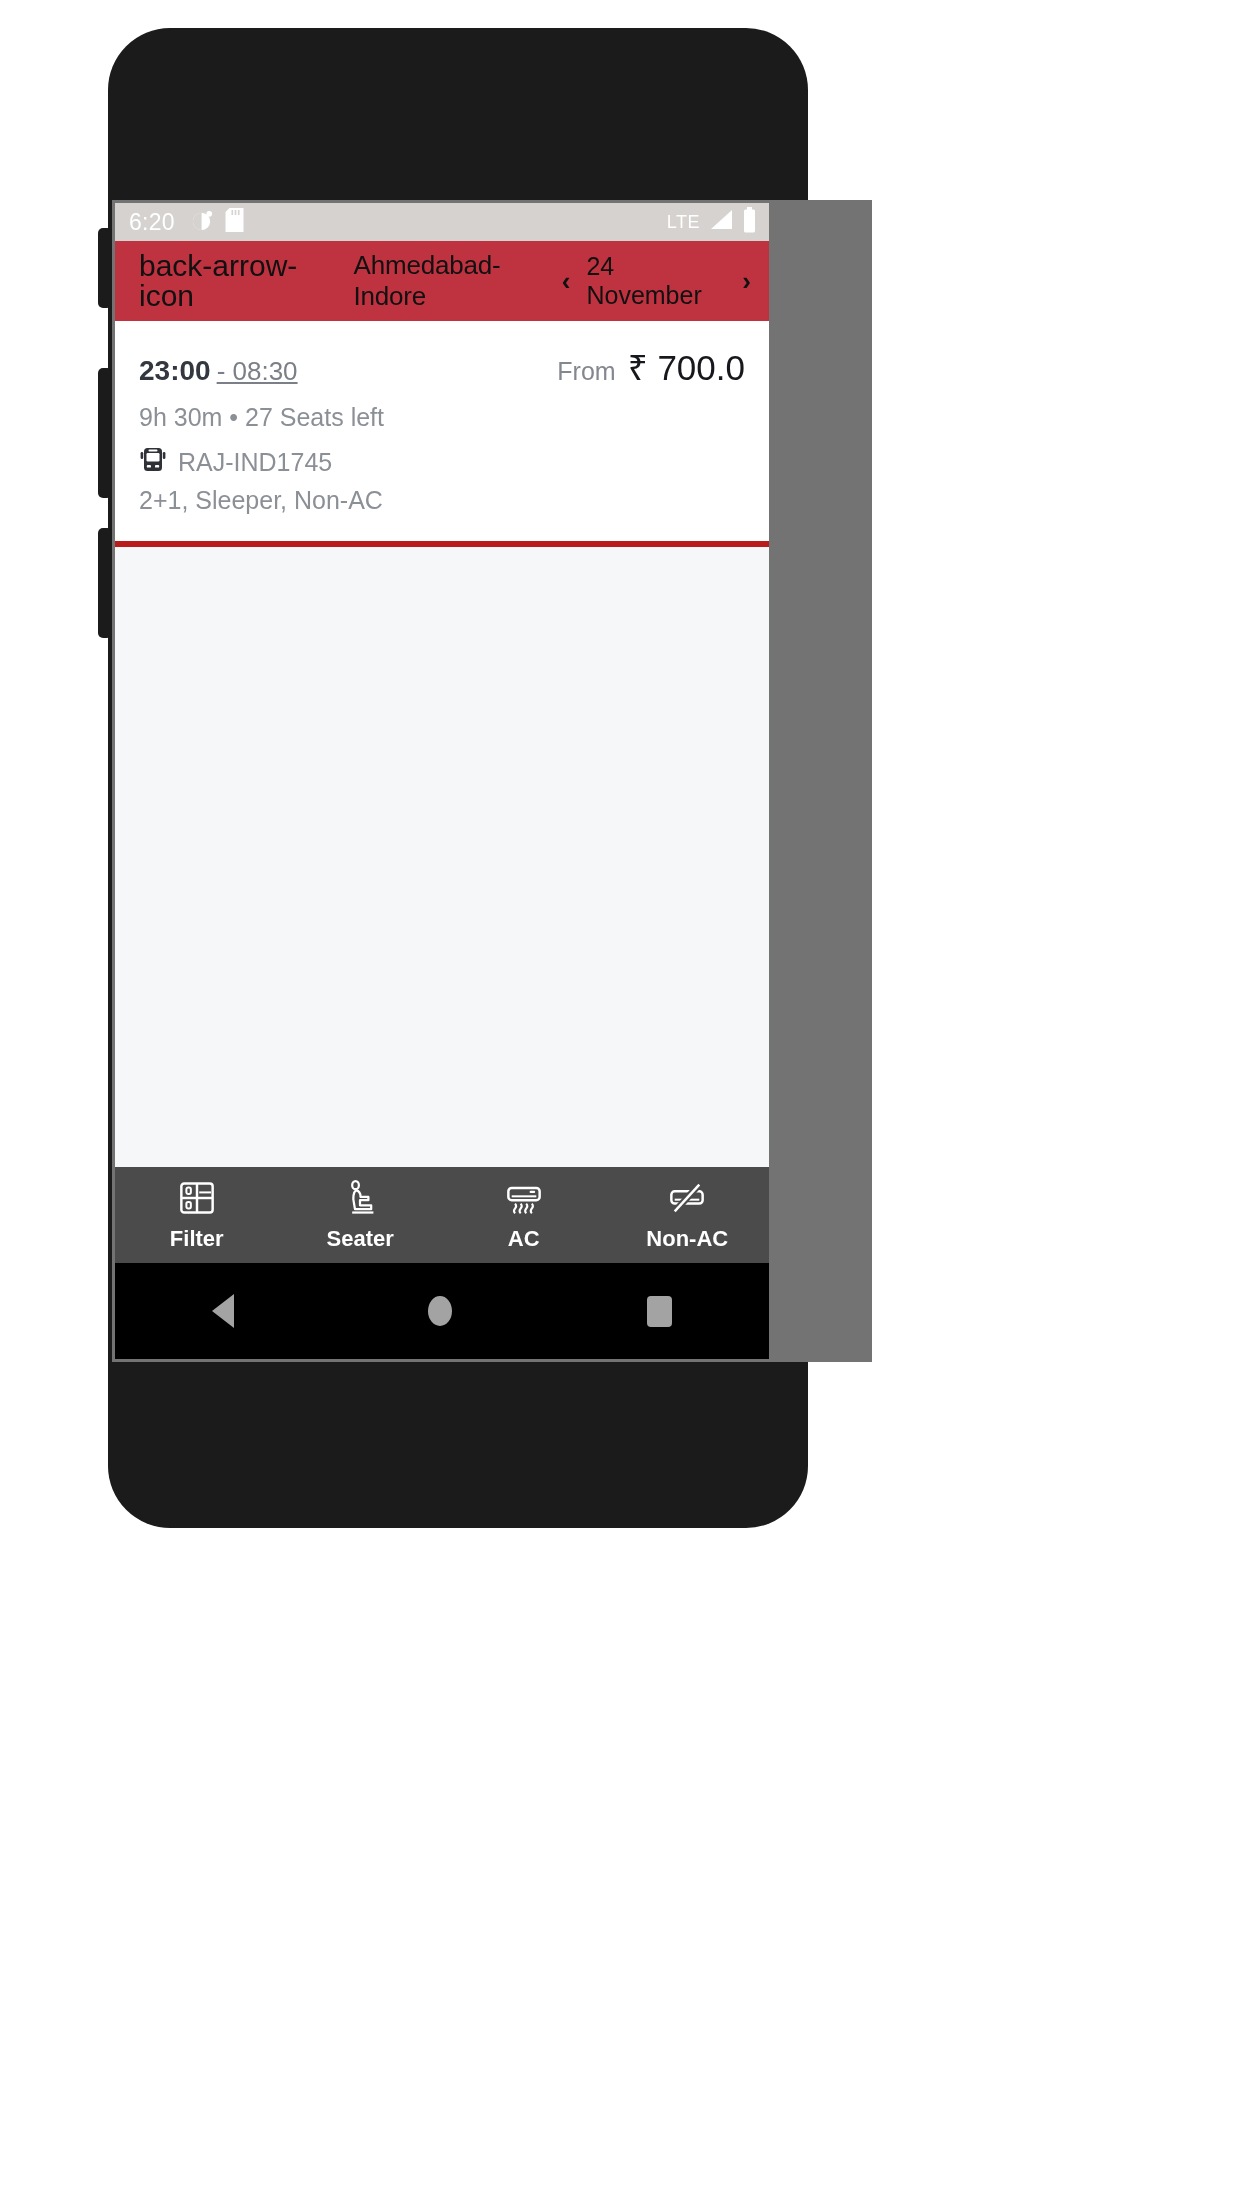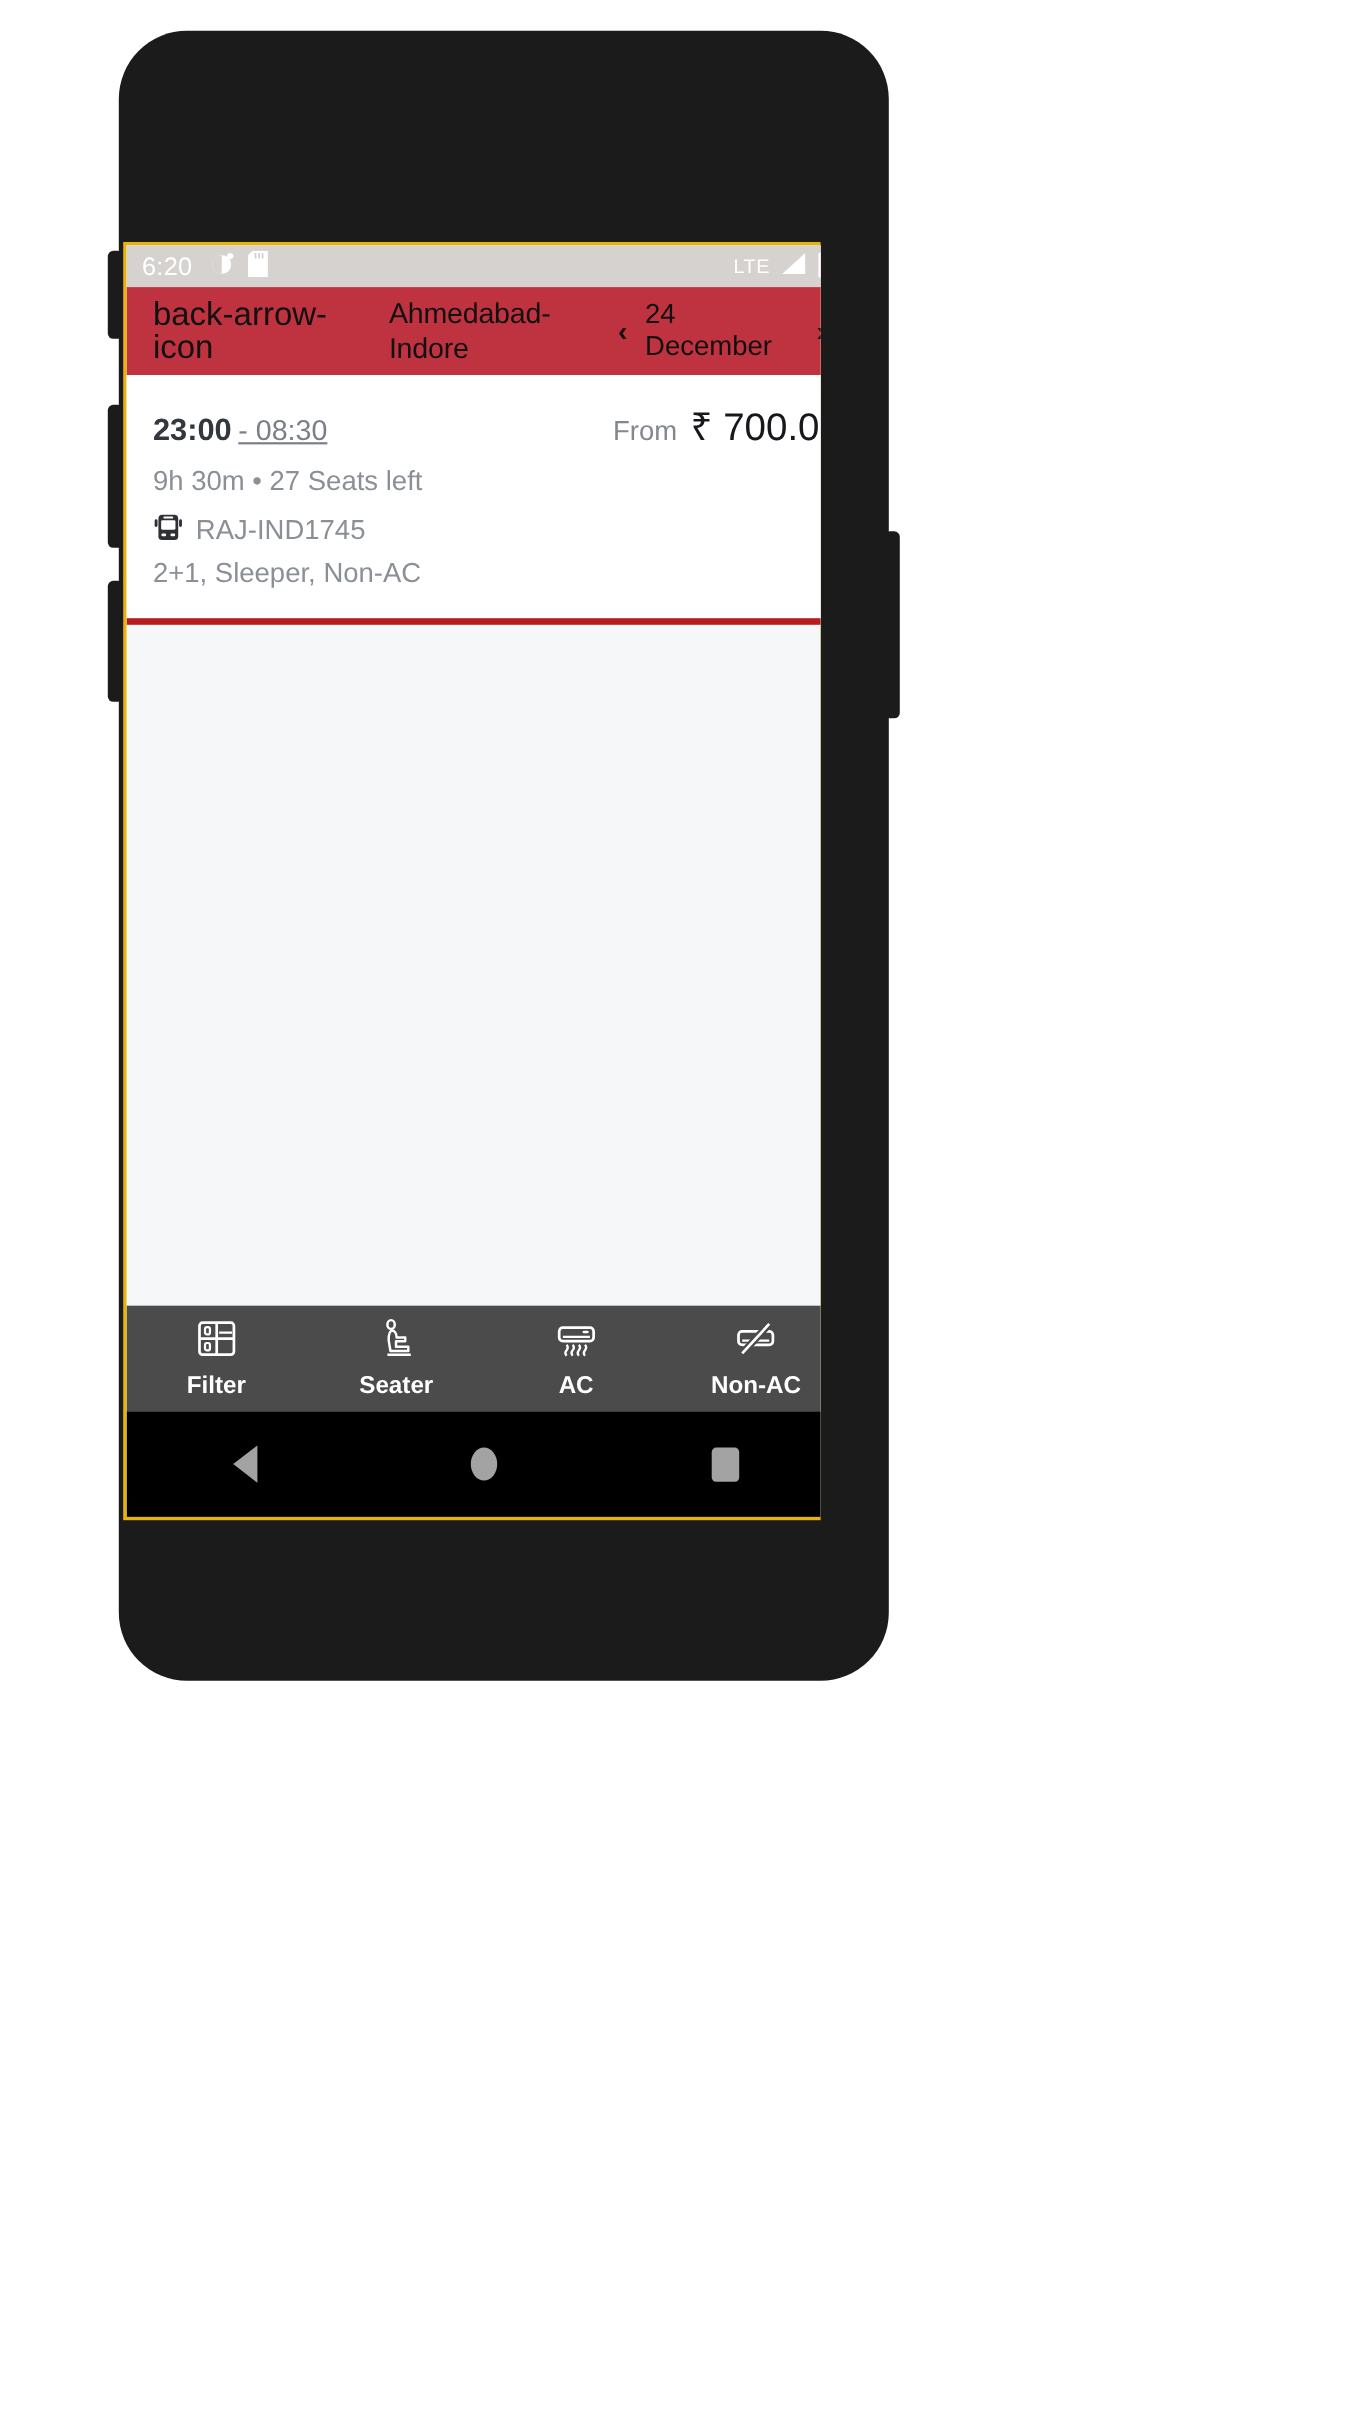--- a/index.html
+++ b/index.html
@@ -35,25 +35,24 @@
   #btn-left-1 { top: 200px; height: 80px; }
   #btn-left-2 { top: 340px; height: 130px; }
   #btn-left-3 { top: 500px; height: 110px; }
   #btn-power  { top: 455px; height: 170px; }
 
   
   #screen {
     position: absolute;
     left: 4px;
     top: 172px;
-    width: 634px;
+    width: 760px;
     height: 1162px;
-    background: #eab308;
+    background: #737373;
     overflow: hidden;
-    margin-top: 20px;
   }
 
   #screen-inner {
     position: absolute;
     left: 3px;
     top: 3px;
     width: 654px;
     height: 1156px;
     background: #f5f7f9;
     overflow: hidden;
@@ -253,21 +252,21 @@
             </svg>
           </span>
         </span>
       </div>
 
       <div id="app-bar">
         <span id="back-arrow-icon">back-arrow-icon</span>
         <span id="route-title">Ahmedabad-Indore</span>
         <span id="date-nav">
           <span class="date-chevron">‹</span>
-          <span id="date-label">24 December</span>
+          <span id="date-label">24 November</span>
           <span class="date-chevron">›</span>
         </span>
       </div>
 
       <div id="results-list">
         <div id="bus-card">
           <div class="card-row-1">
             <span id="depart-time">23:00</span>
             <span id="arrive-time">- 08:30</span>
             <span id="fare-block">

